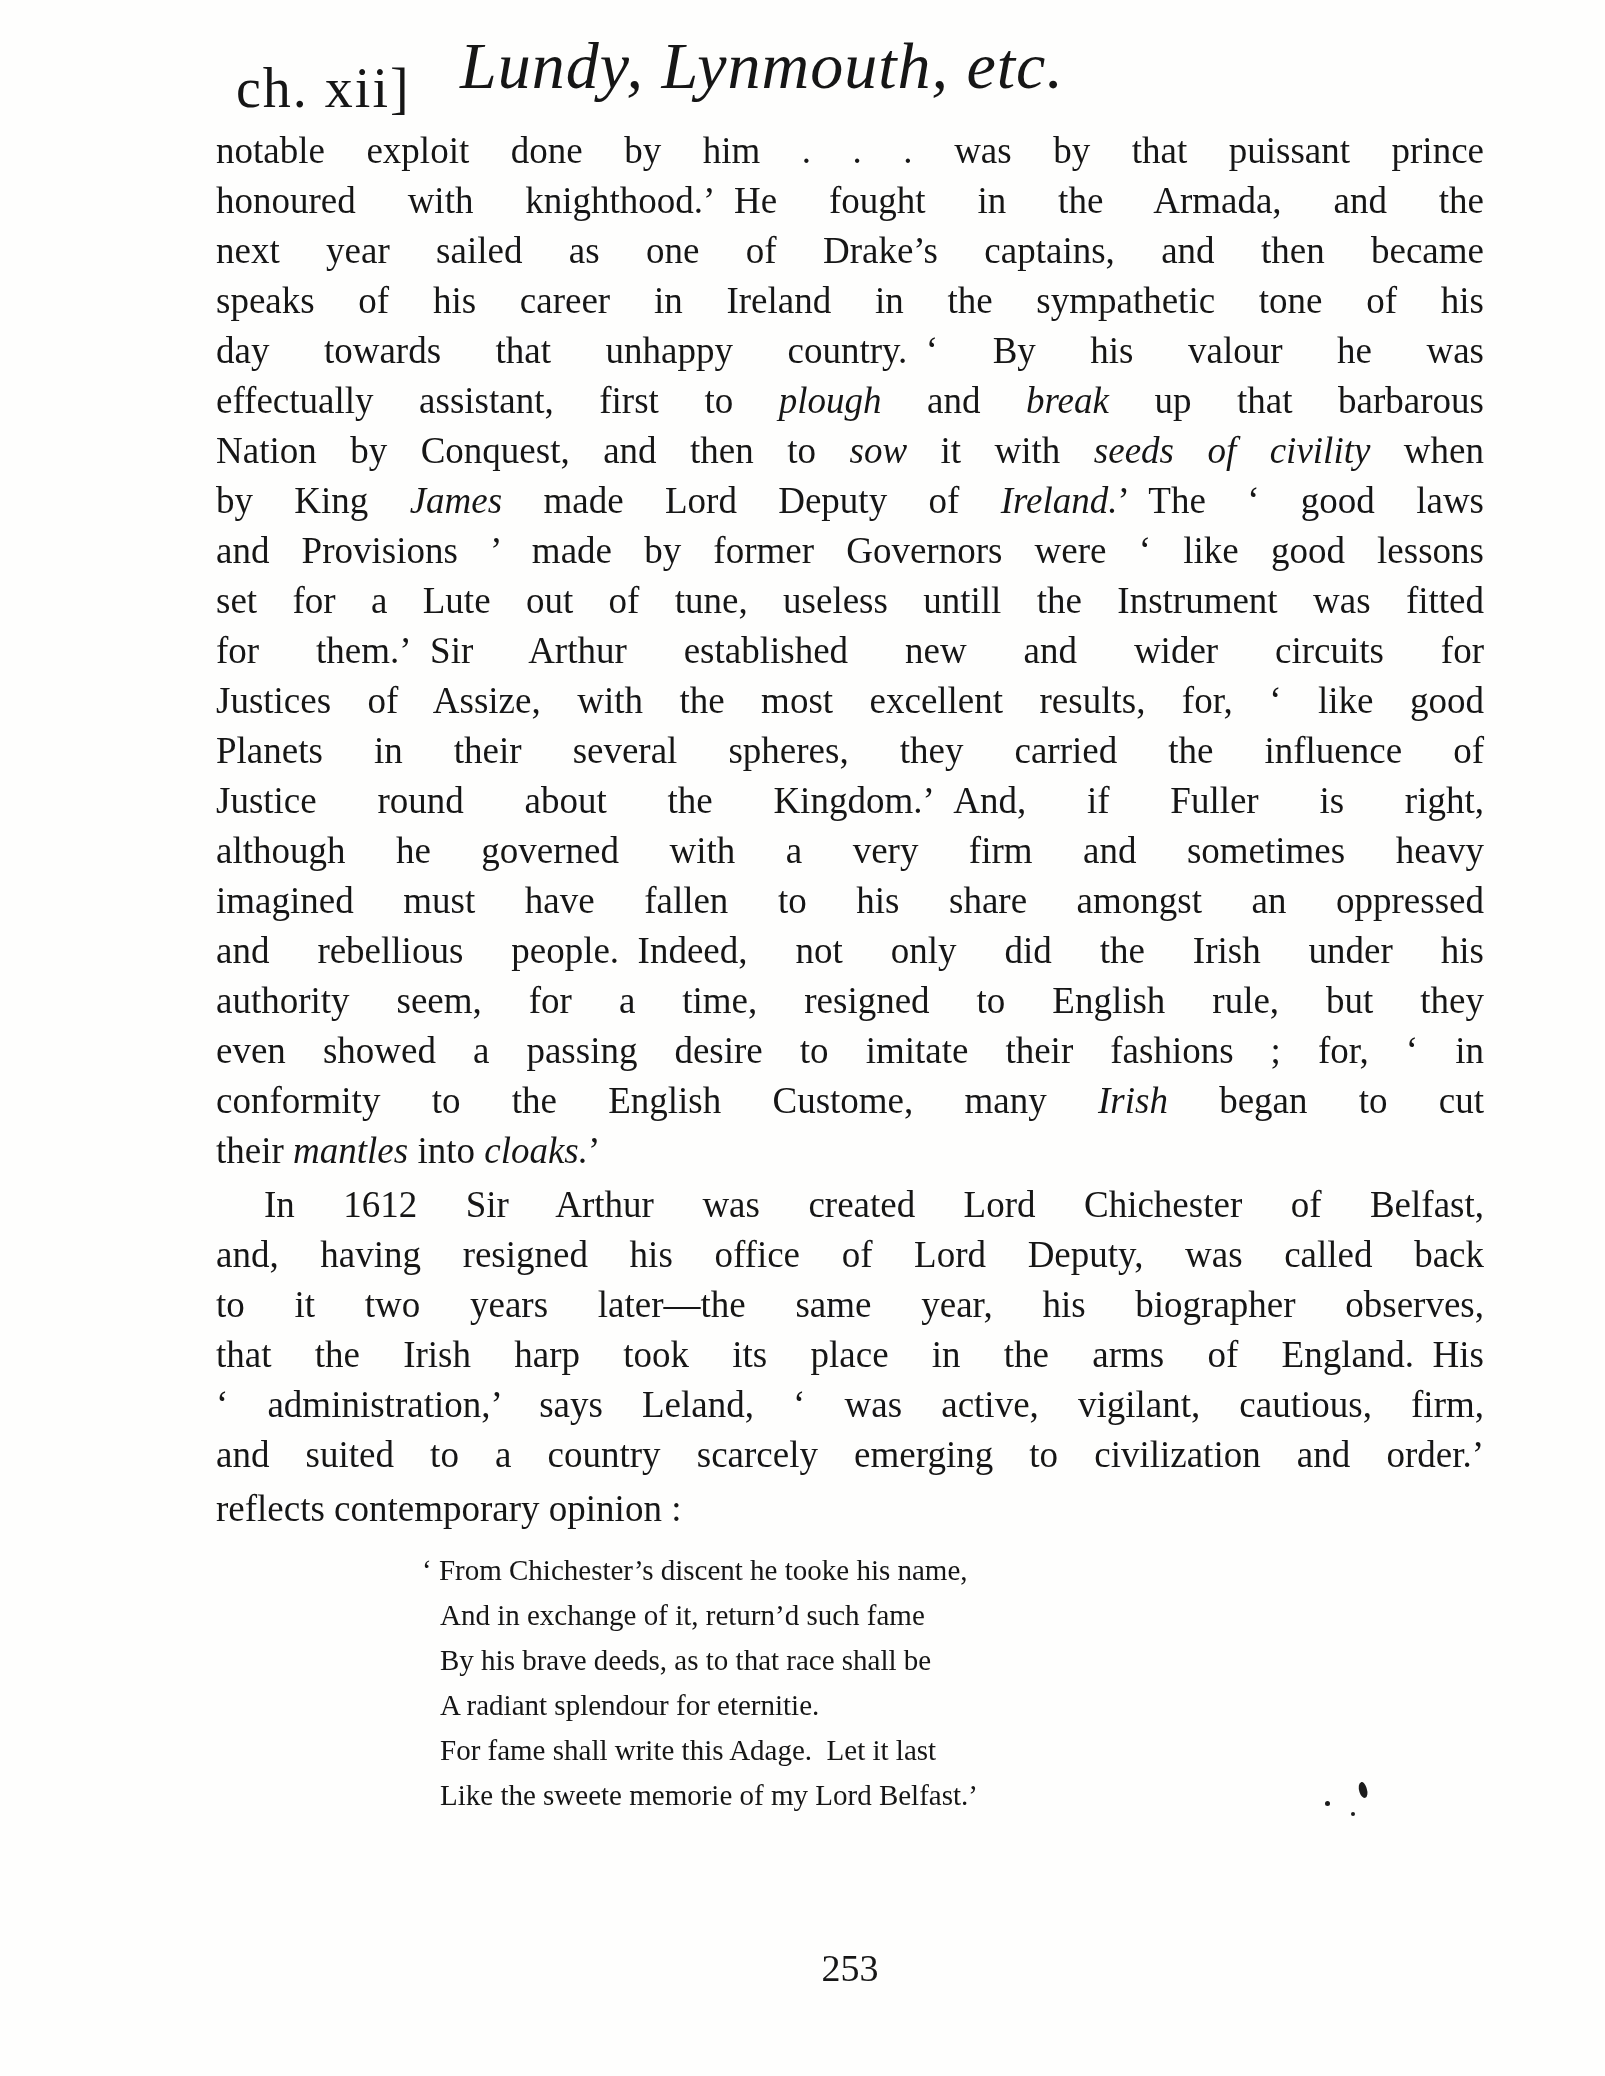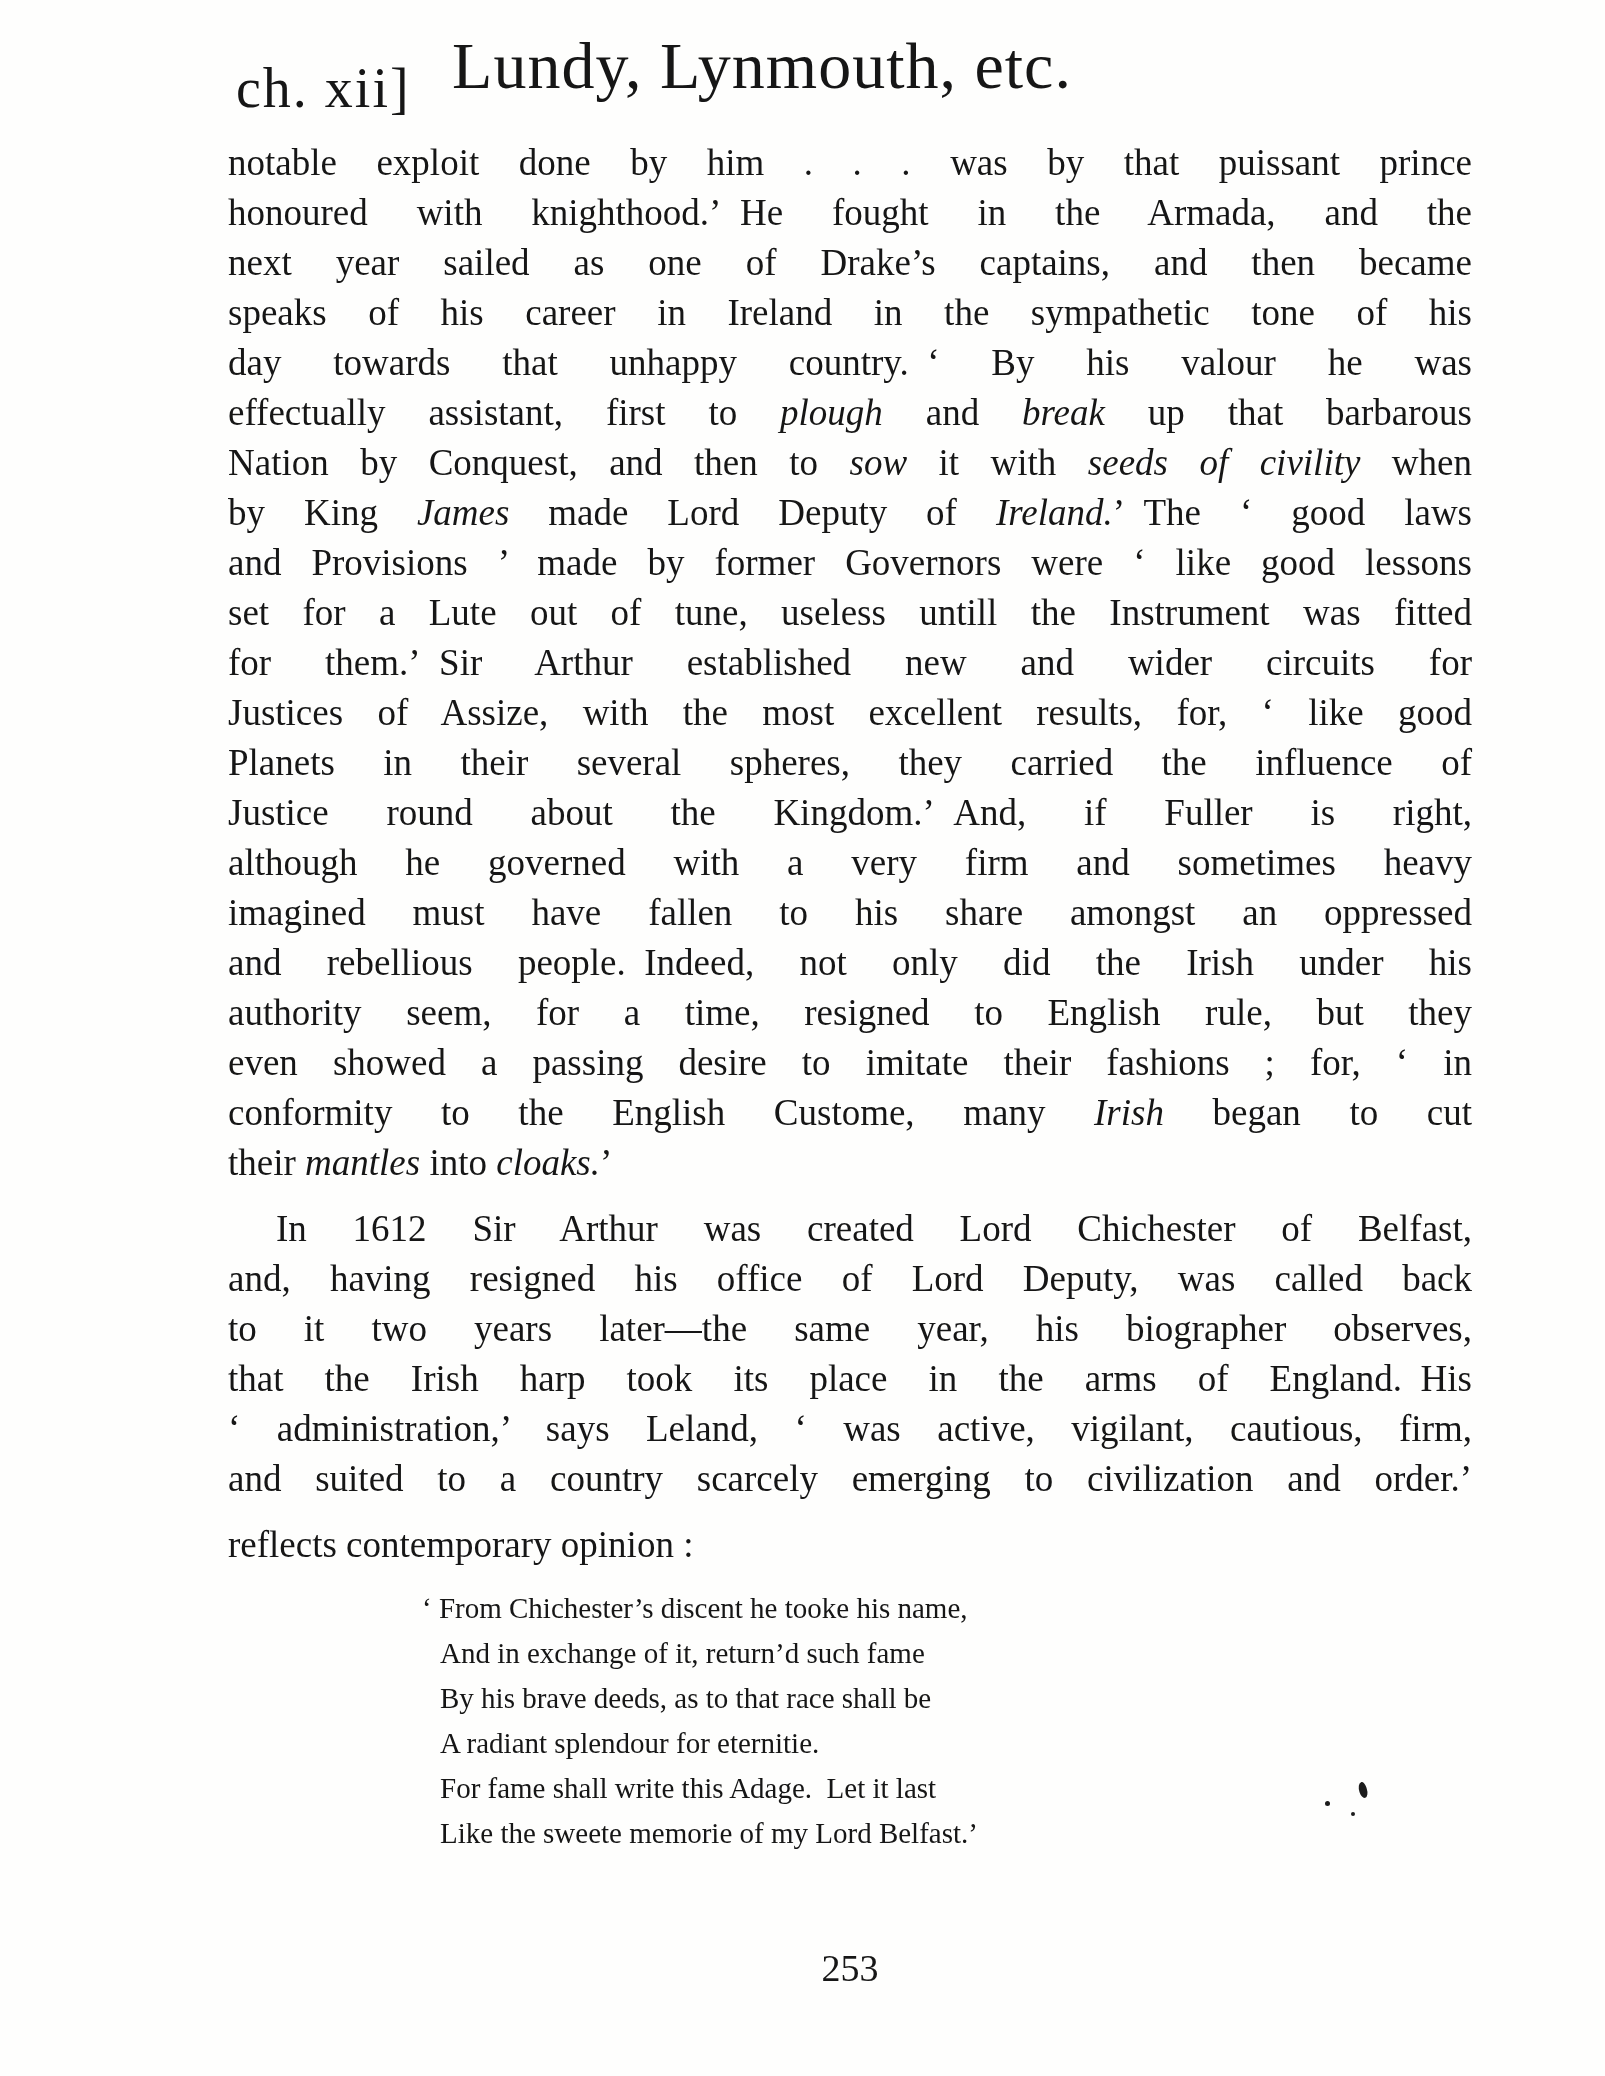--- a/index.html
+++ b/index.html
@@ -1,21 +1,21 @@
 <!DOCTYPE html>
 <html><head>
 <meta charset="utf-8">
 <style>
   html,body{margin:0;padding:0}
   body{width:1605px;height:2076px;background:#ffffff;font-family:"Liberation Serif","DejaVu Serif",serif;color:#161616}
   .page{position:relative;width:1605px;height:2076px;overflow:hidden;background:#fefefdf5}
   .header-chapter{position:absolute;left:236px;top:56px;font-size:56px;letter-spacing:2px}
-  .header-title{position:absolute;left:212px;top:28px;width:1100px;text-align:center;font-size:66px;letter-spacing:1px}
+  .header-title{position:absolute;left:212px;top:28px;width:1100px;text-align:center;font-style:italic;font-size:66px;letter-spacing:1px}
   .textblock{position:absolute;left:212px;top:122px;width:1276px}
-  .paragraph{margin:16px}
+  .paragraph{margin:4px}
   .line{height:50px;line-height:50px;font-size:37px;text-align:justify;text-align-last:justify;overflow:visible;white-space:normal}
   .line.noj{text-align:right;text-align-last:left}
   .line.ind{text-indent:48px}
   .it{font-style:italic}
   .verse{margin-top:14px}
   .verse .vline{height:45px;line-height:45px;font-size:29px;margin-left:228px;text-align:left}
   .verse .vline:first-child{margin-left:210px}
   .page-number{position:absolute;top:1946px;left:212px;width:1276px;text-align:center;font-size:38px}
   .ink{position:absolute;background:#1c1c1c}
   .ink.dot{border-radius:50%}

